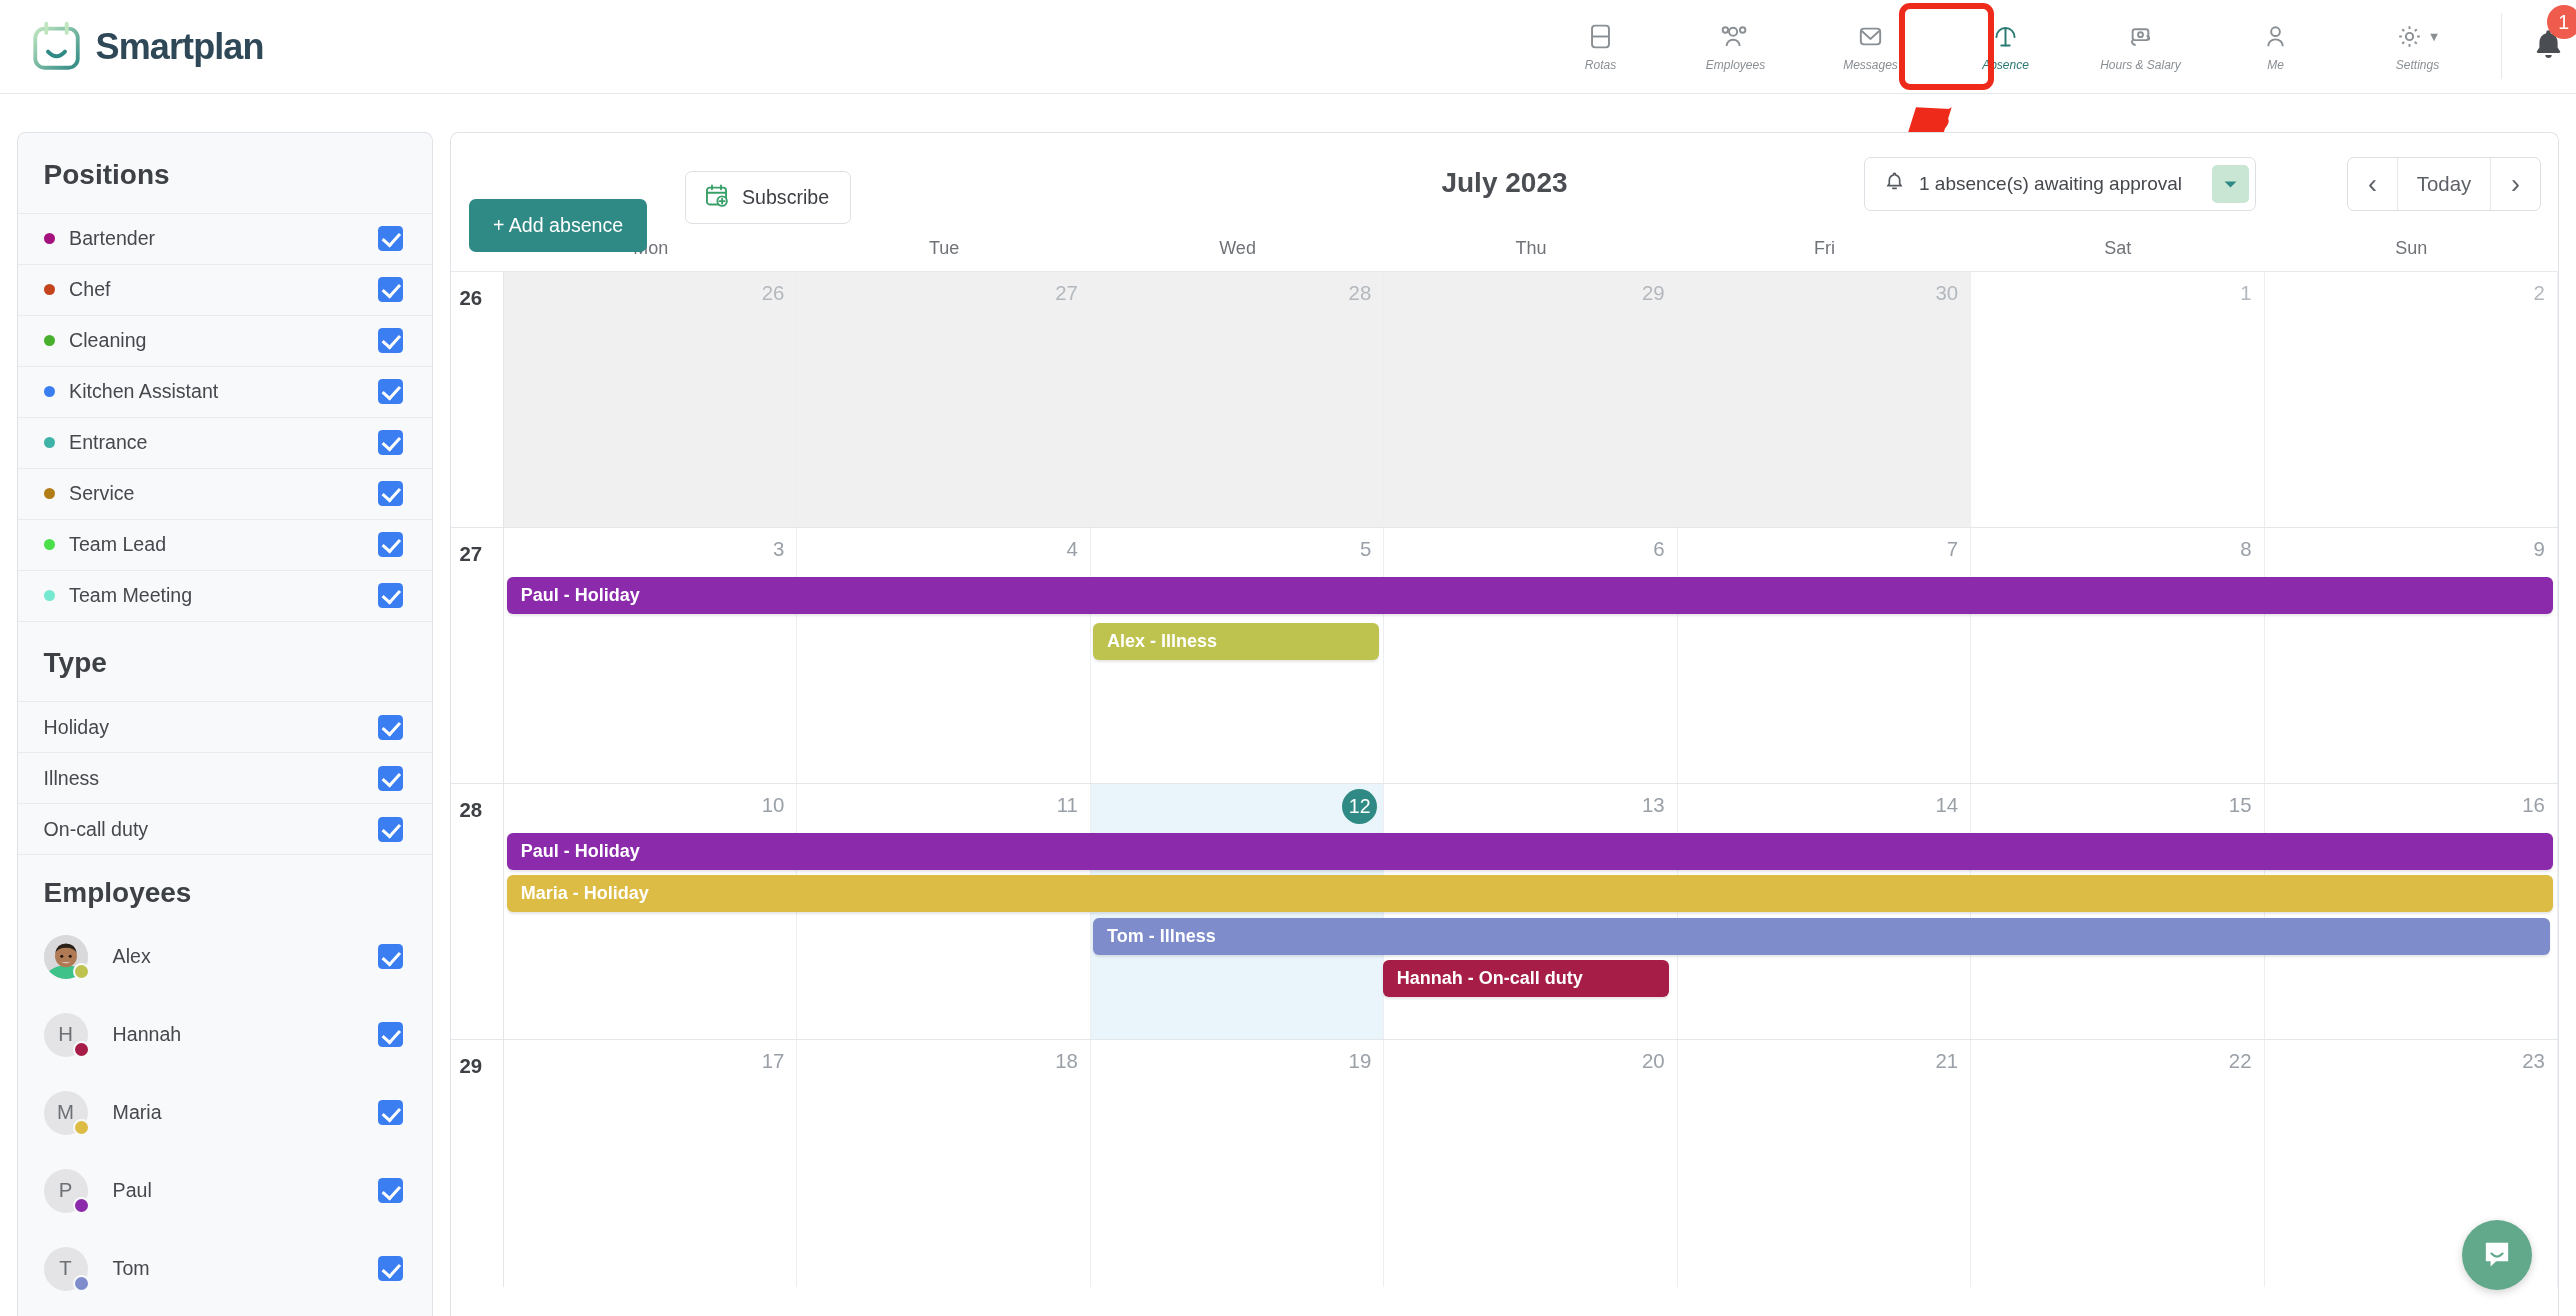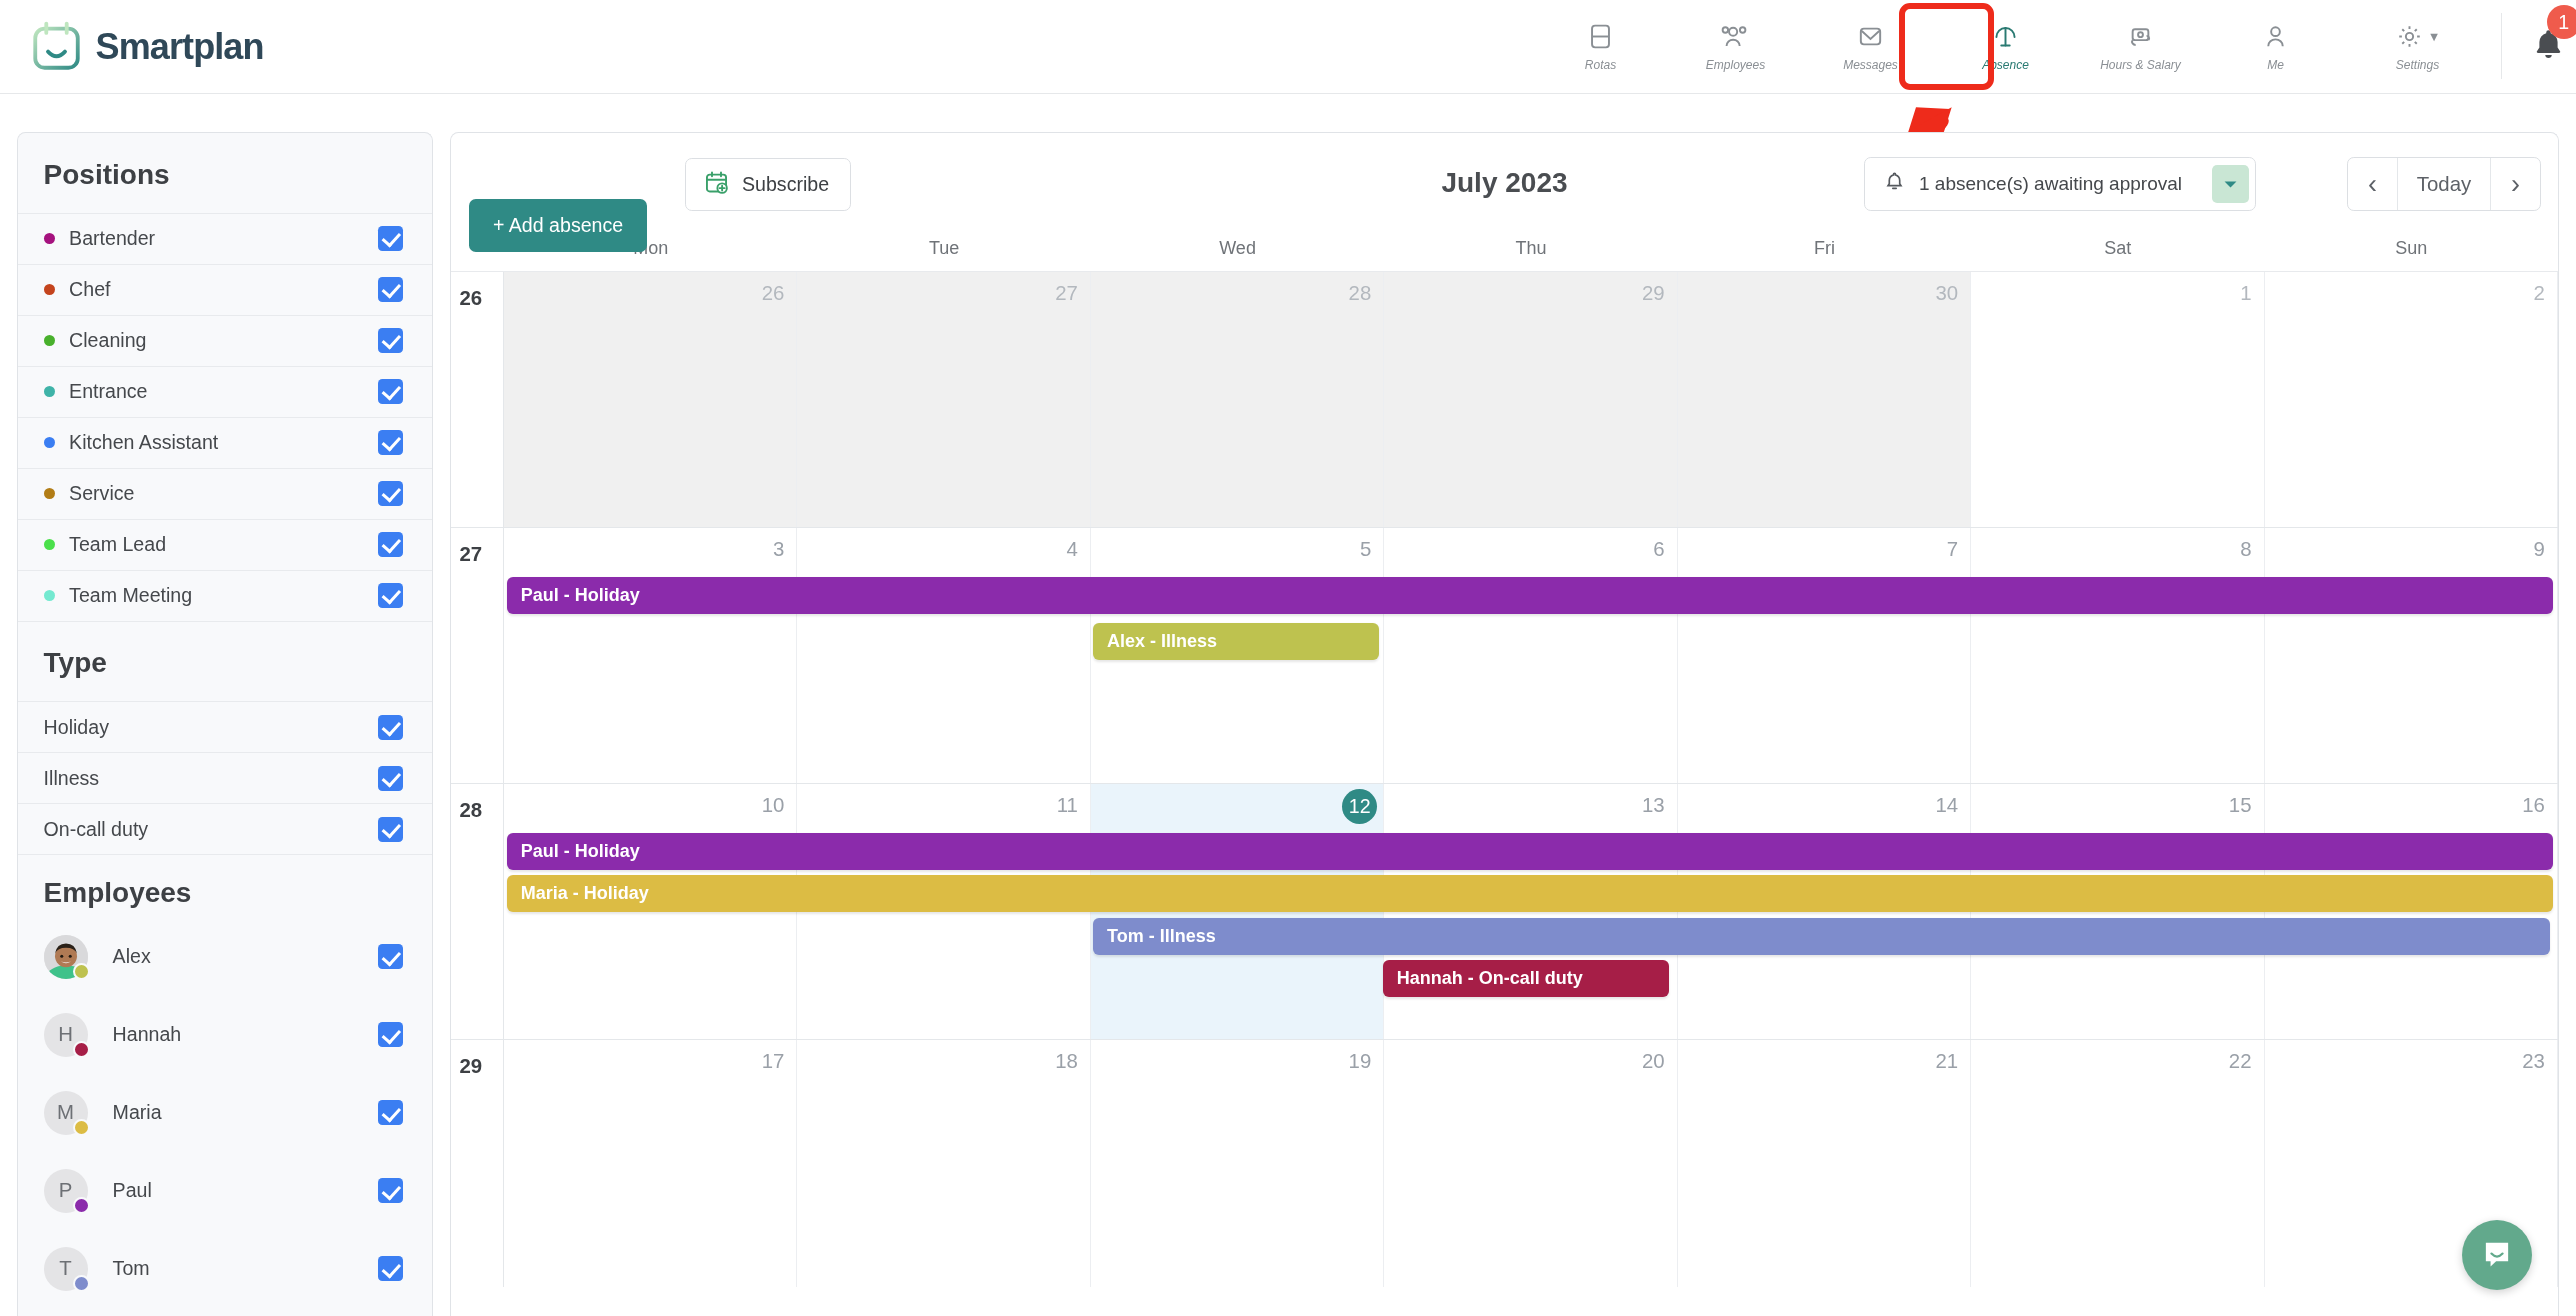--- a/index.html
+++ b/index.html
@@ -120,21 +120,21 @@
   .toolbar { position: relative; height: 92px; }
 
   .btn-add {
     position: absolute; left: 18px; top: 25px;
     height: 53px; padding: 0 24px;
     background: #2f8a85; color: #fff;
     border-radius: 6.8px; font-size: 19.6px;
     display: flex; align-items: center; cursor: pointer; border: none; margin-top: 41px;
   }
   .btn-sub {
-    position: absolute; left: 234px; top: 25px;
+    position: absolute; left: 234px; top: 38px;
     height: 53px; padding: 0 21px 0 17px;
     background: #fff; color: #3d4044;
     border: 0.9px solid #dcdfe3; border-radius: 6.8px;
     font-size: 19.6px; display: flex; align-items: center; gap: 12px; cursor: pointer;
   }
   .month-title {
     position: absolute; left: 0; right: 0; top: 34px;
     text-align: center; font-size: 28px; font-weight: bold; color: #4a4d51;
     pointer-events: none;
   }
@@ -336,27 +336,27 @@
     <span class="dot" style="background:#c4441d"></span>
     <span class="lbl">Chef</span>
     <span class="cb"></span>
   </div>
   <div class="side-row">
     <span class="dot" style="background:#48b02c"></span>
     <span class="lbl">Cleaning</span>
     <span class="cb"></span>
   </div>
   <div class="side-row">
+    <span class="dot" style="background:#3b7ef2"></span>
+    <span class="lbl">Kitchen Assistant</span>
+    <span class="cb"></span>
+  </div>
+  <div class="side-row">
     <span class="dot" style="background:#3fb3a8"></span>
     <span class="lbl">Entrance</span>
-    <span class="cb"></span>
-  </div>
-  <div class="side-row">
-    <span class="dot" style="background:#3b7ef2"></span>
-    <span class="lbl">Kitchen Assistant</span>
     <span class="cb"></span>
   </div>
   <div class="side-row">
     <span class="dot" style="background:#b27d16"></span>
     <span class="lbl">Service</span>
     <span class="cb"></span>
   </div>
   <div class="side-row">
     <span class="dot" style="background:#4be04b"></span>
     <span class="lbl">Team Lead</span>

